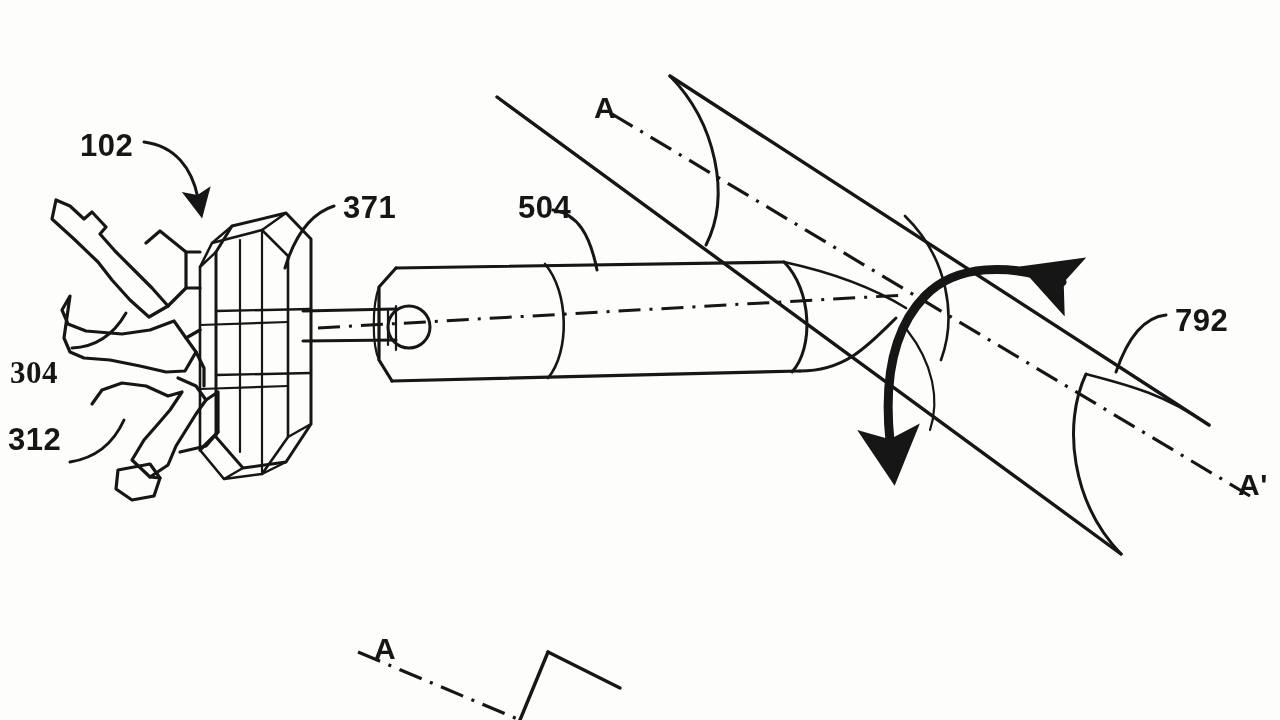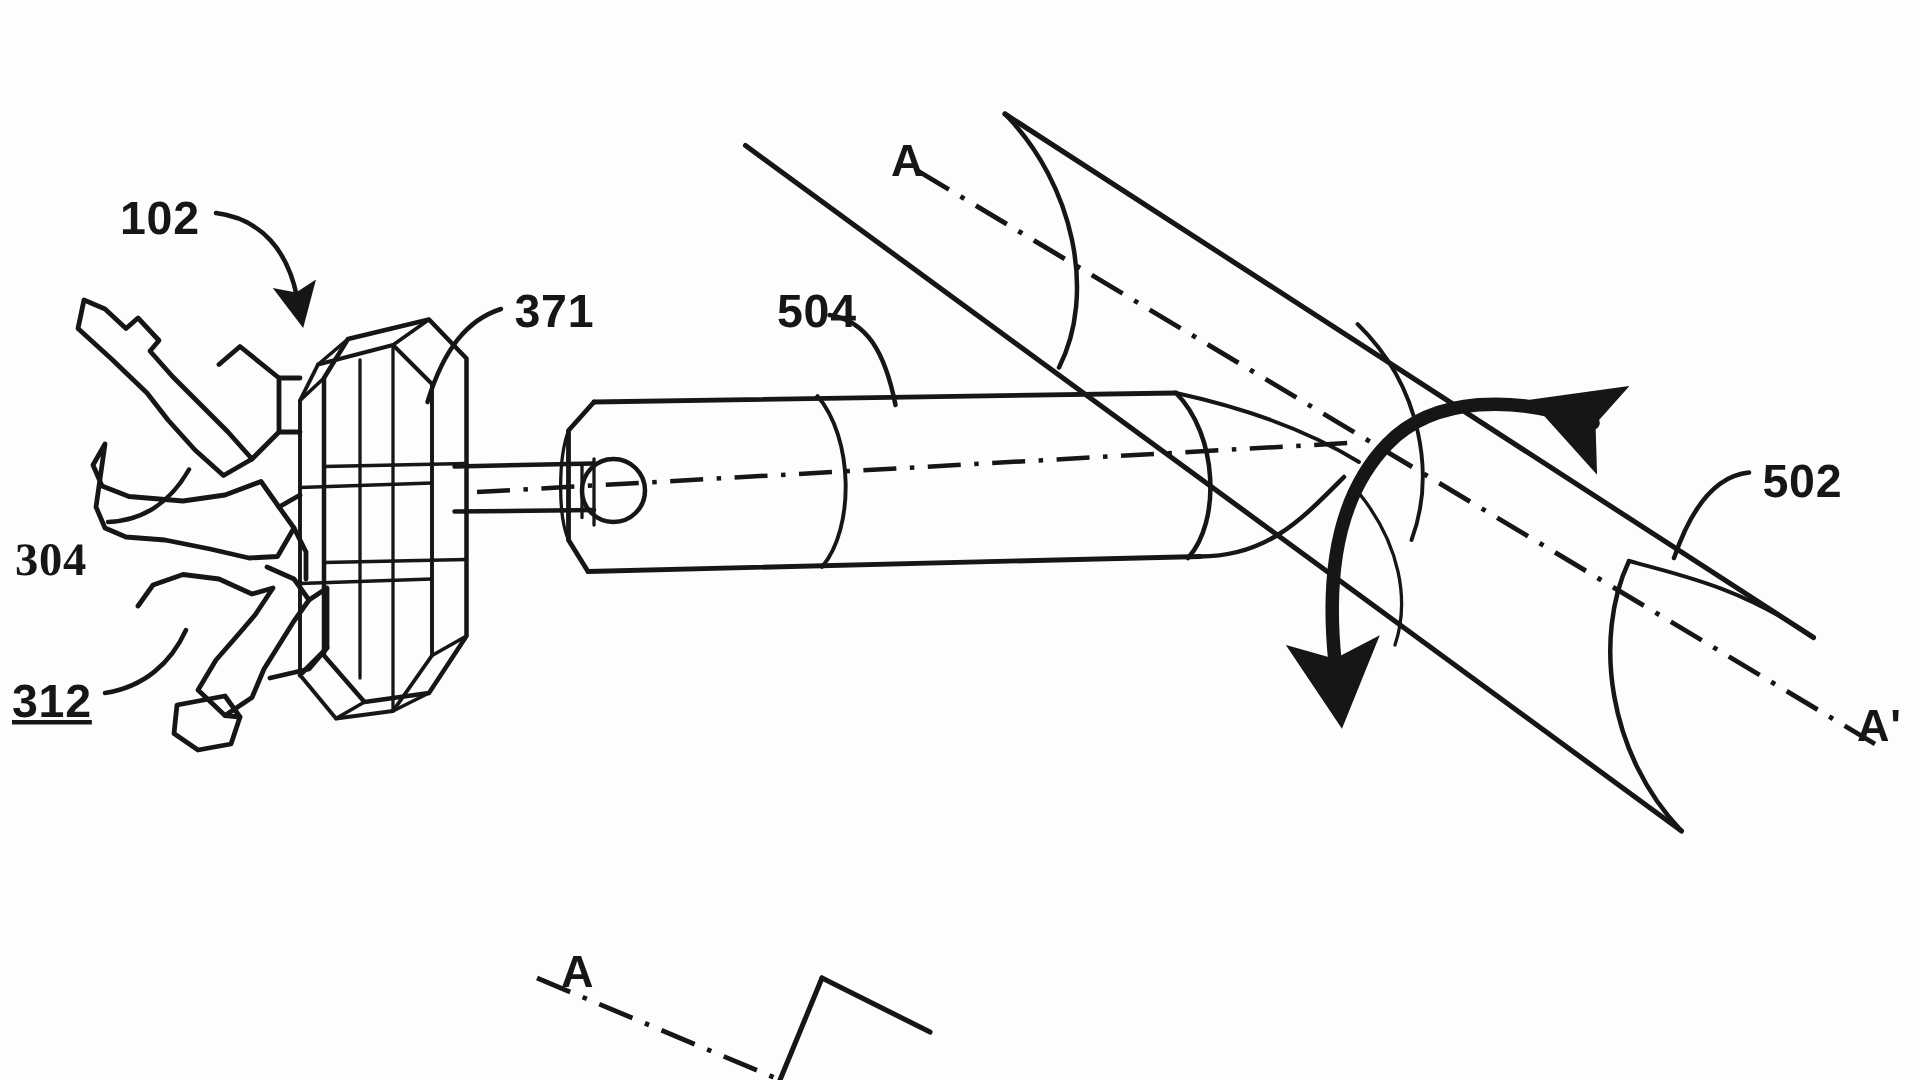--- a/index.html
+++ b/index.html
@@ -172,25 +172,25 @@
 
     </g>
   </svg>
 
   <div class="lbl num" style="left:80px;  top:130px;">102</div>
 
   <div class="lbl num" style="left:343px; top:192px;">371</div>
 
   <div class="lbl num" style="left:10px;  top:357px;font-family:Liberation Serif, serif;">304</div>
 
-  <div class="lbl num" style="left:8px;   top:452px;text-decoration:underline;">312</div>
+  <div class="lbl num" style="left:8px;   top:424px;">312</div>
 
   <div class="lbl num" style="left:478px; top:192px;margin-left:40px;">504</div>
 
-  <div class="lbl num" style="left:1175px;top:305px;">502</div>
+  <div class="lbl num" style="left:1175px;top:305px;">792</div>
 
   <div class="lbl sect" style="left:594px; top:93px;">A</div>
 
   <div class="lbl sect" style="left:1238px;top:470px;">A'</div>
 
   <div class="lbl sect" style="left:374px; top:634px;">A</div>
 
 </div>
 
 </body></html>

